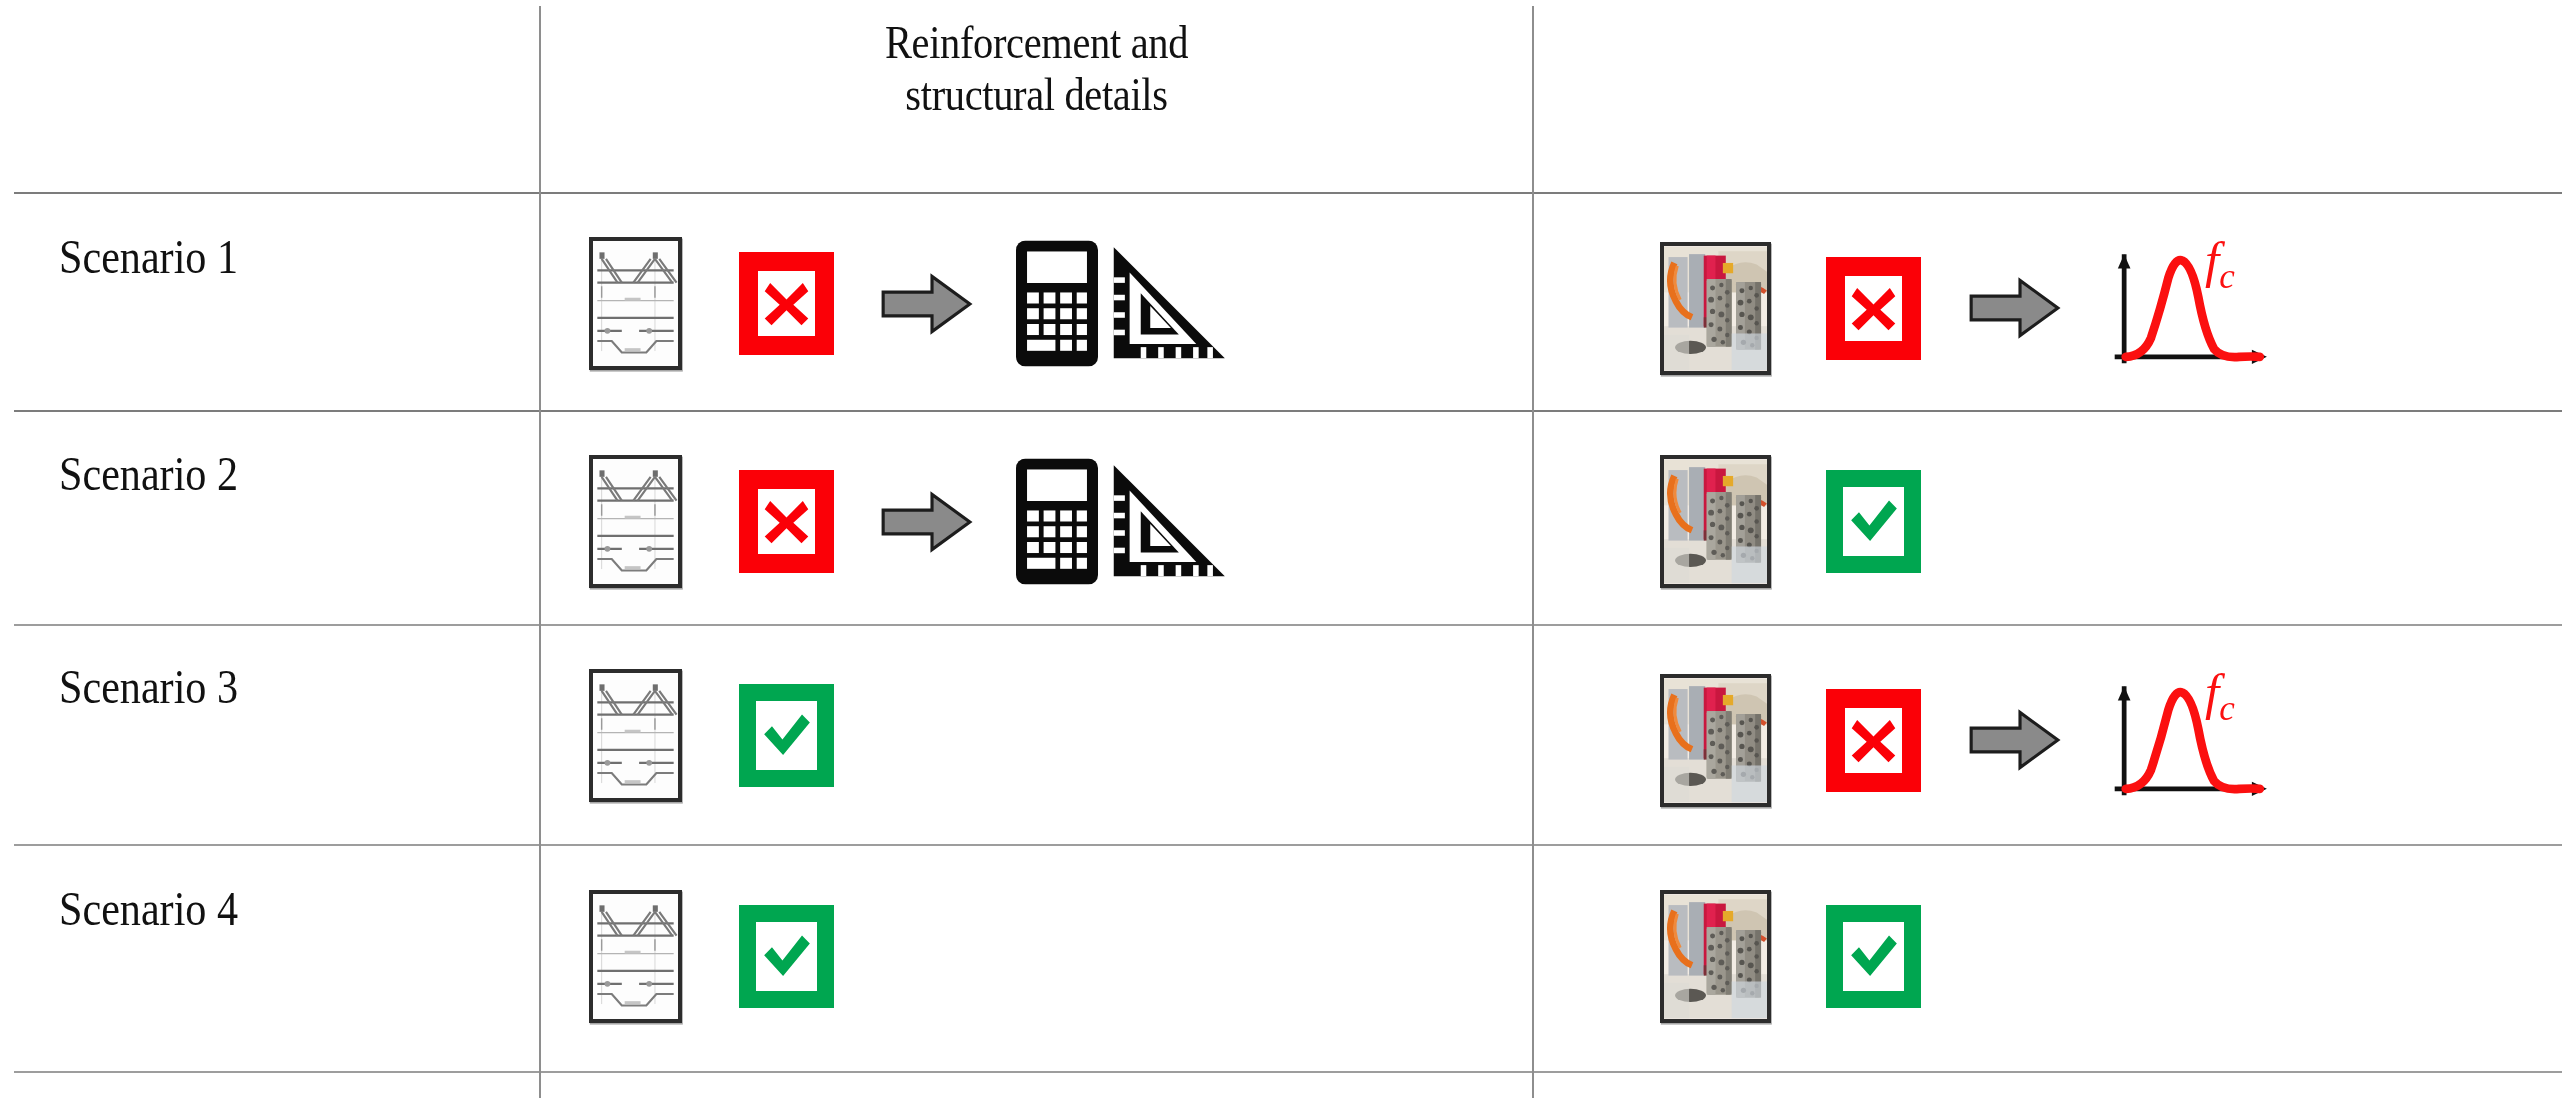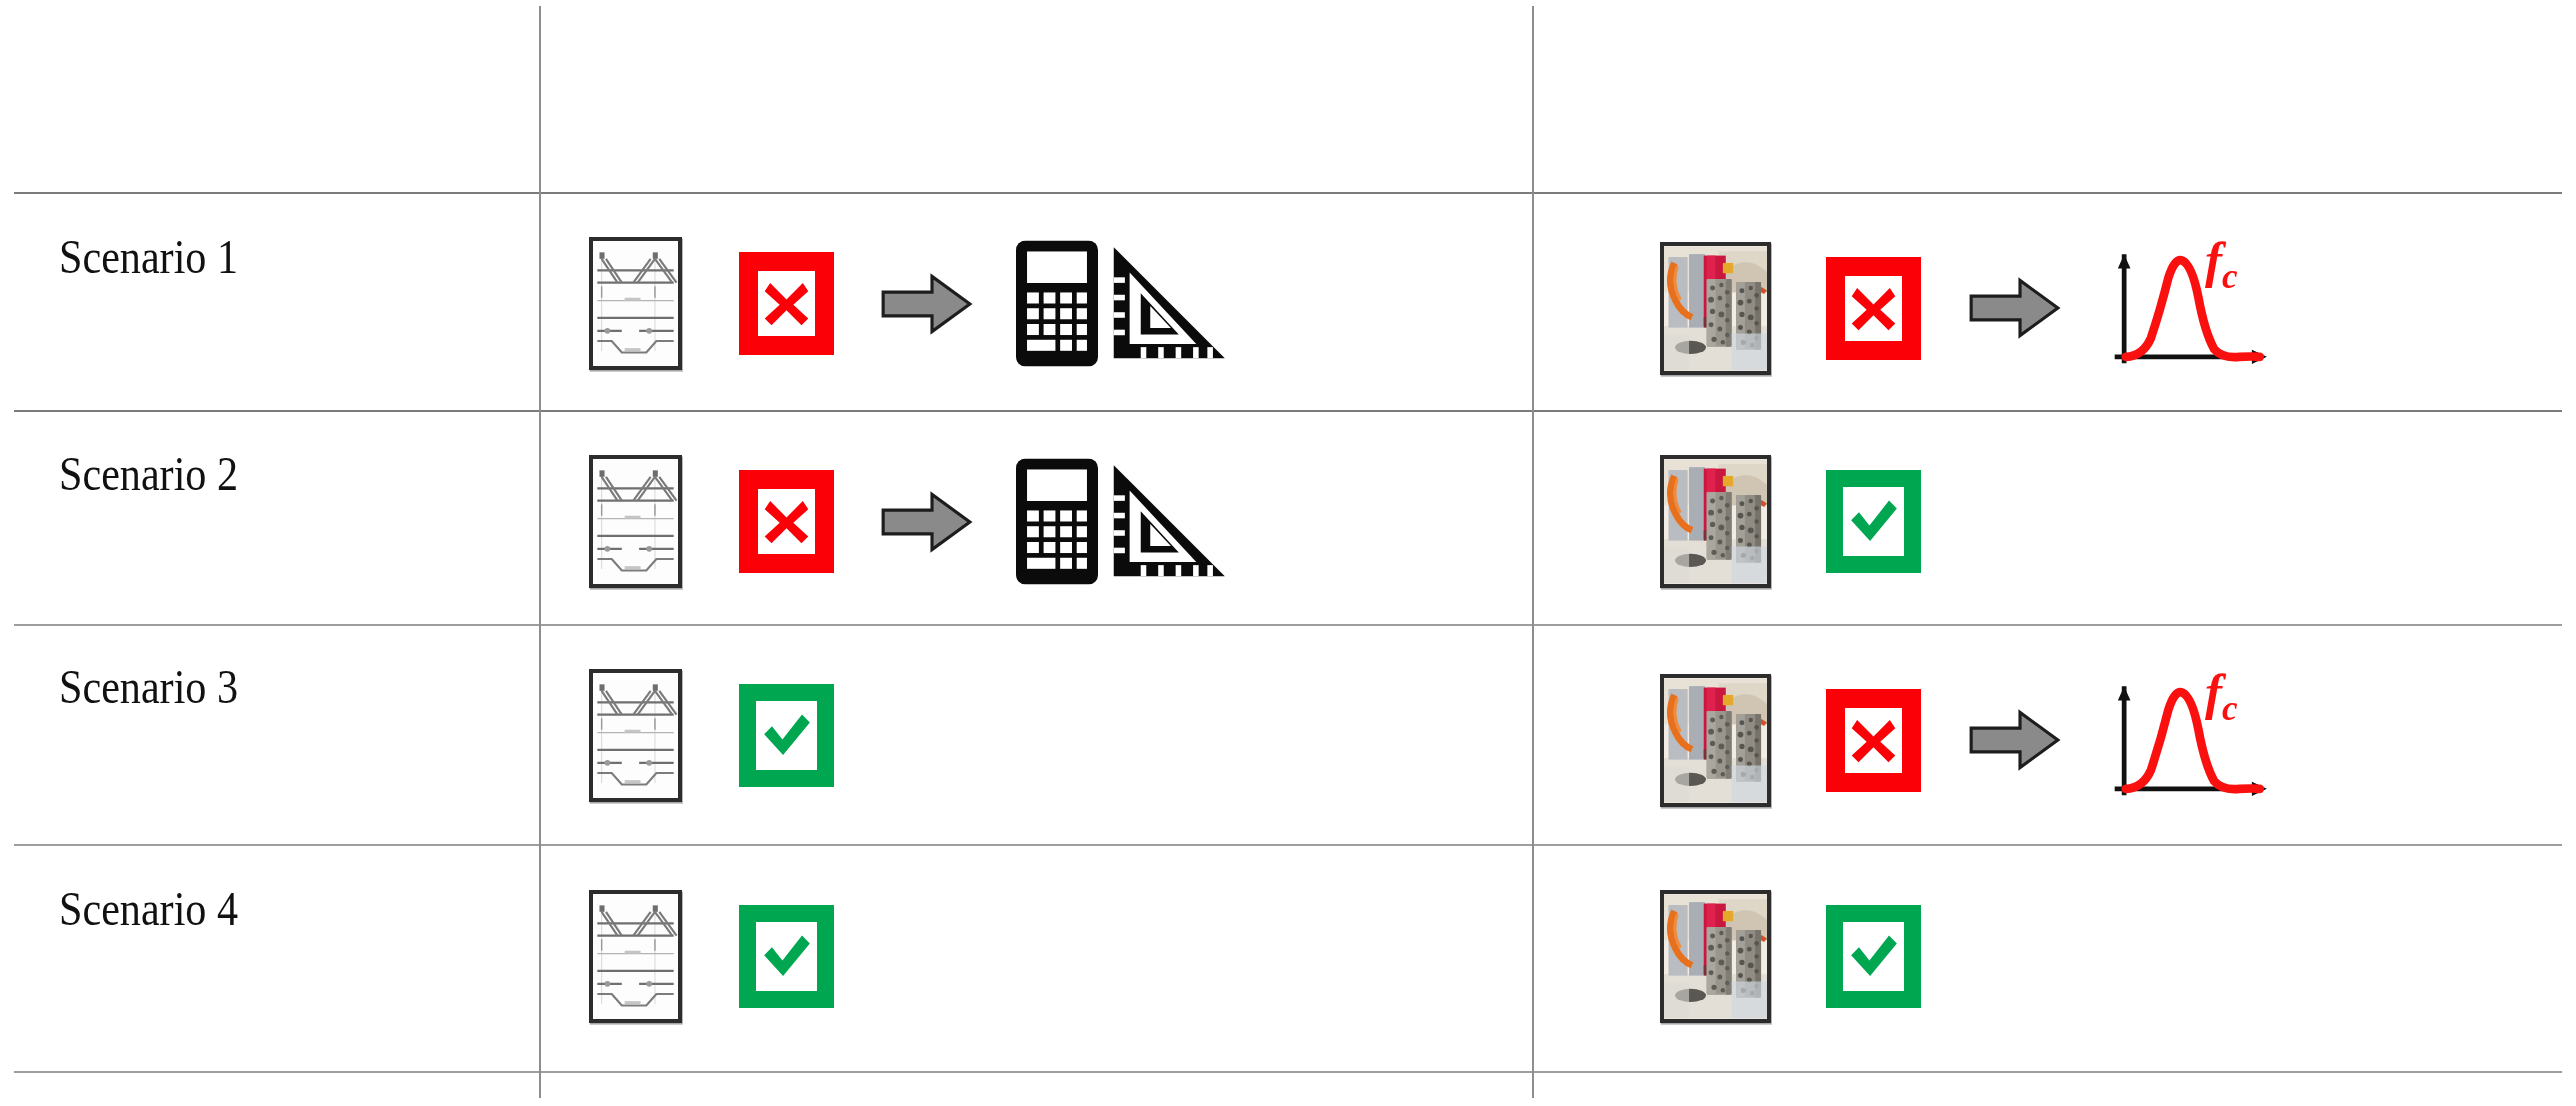--- a/index.html
+++ b/index.html
@@ -15,21 +15,21 @@
   
   .colhead{position:absolute;text-align:center;font-size:46px;line-height:1.12;color:#111;
            font-family:"Liberation Serif",serif;letter-spacing:-0.4px;}
   .colhead span{display:block;transform:scaleX(.88);transform-origin:center;}
 
   
   .scenario{position:absolute;font-size:49px;color:#111;font-family:"Liberation Serif",serif;
             white-space:nowrap;transform:scaleX(.86);transform-origin:left center;}
 
   
-  .cell{position:absolute;display:flex;align-items:center;font-weight:bold;}
+  .cell{position:absolute;display:flex;align-items:center;}
 
   
   .thumb-draw{width:93px;height:133px;border:4px solid #2c2c2c;background:#fdfdfd;
               box-sizing:border-box;position:relative;overflow:hidden;
               box-shadow:0.8px 1.6px 0 rgba(0,0,0,.35);}
   .thumb-draw svg{position:absolute;inset:0;width:100%;height:100%;}
 
   
   .thumb-photo{width:111px;height:133px;border:4px solid #2c2c2c;background:#efe9e2;
                box-sizing:border-box;position:relative;overflow:hidden;
@@ -60,20 +60,24 @@
 
   <div class="hrule dark" style="top:192px;"></div>
   <div class="hrule dark" style="top:410px;"></div>
   <div class="hrule" style="top:624px;"></div>
   <div class="hrule" style="top:844px;"></div>
   <div class="hrule" style="top:1071px;"></div>
 
   <div class="vrule" style="left:539px;top:6.3px;height:1092px;"></div>
   <div class="vrule" style="left:1532px;top:6.3px;height:1092px;"></div>
 
+  <div class="colhead" style="left:546px;top:17.4px;width:981px;">
+    <span>Reinforcement and</span>
+    <span>structural details</span>
+  </div>
 
   <svg width="0" height="0" style="position:absolute" aria-hidden="true">
     <defs>
 
       <symbol id="sym-draw" viewBox="0 0 118 168">
         <g stroke="#8d8d8d" fill="none" stroke-width="1">
           <line x1="12" y1="14" x2="12" y2="150" stroke="#c9c9c9"></line>
           <line x1="86" y1="14" x2="86" y2="150" stroke="#c9c9c9"></line>
           <rect x="9" y="13" width="7" height="9" fill="#6e6e6e" stroke="none"></rect>
           <rect x="83" y="13" width="7" height="9" fill="#6e6e6e" stroke="none"></rect>

